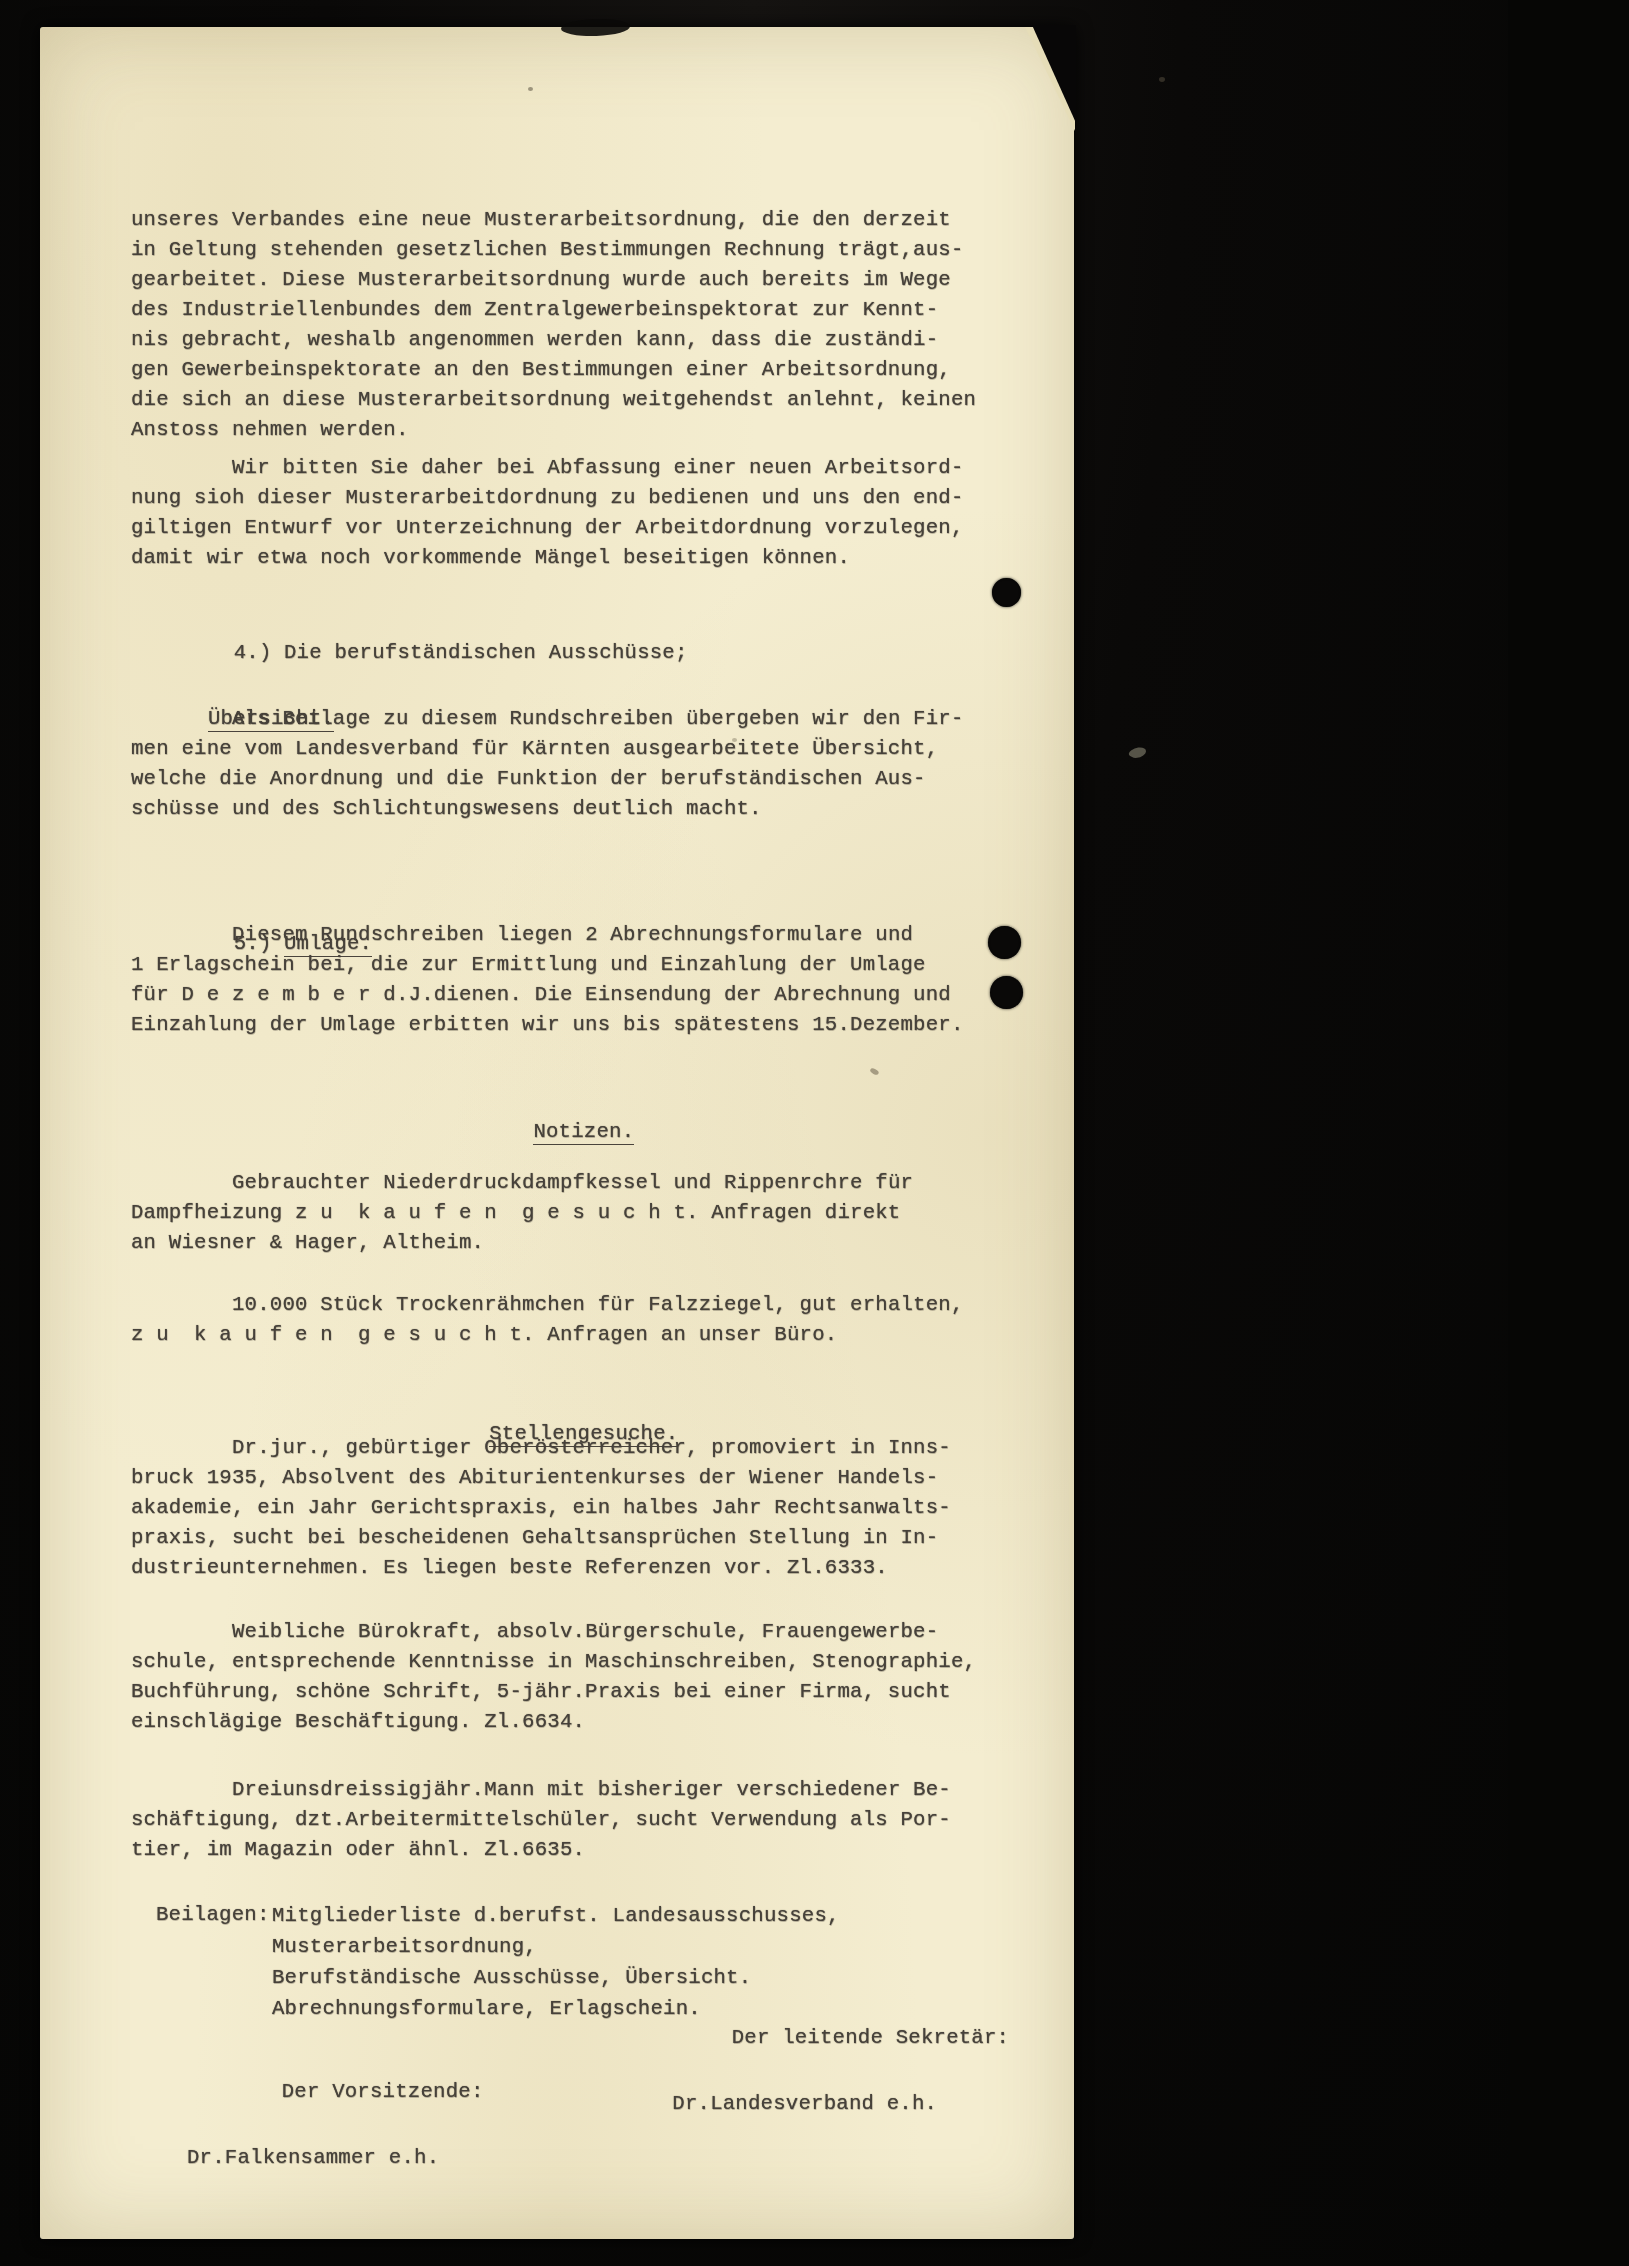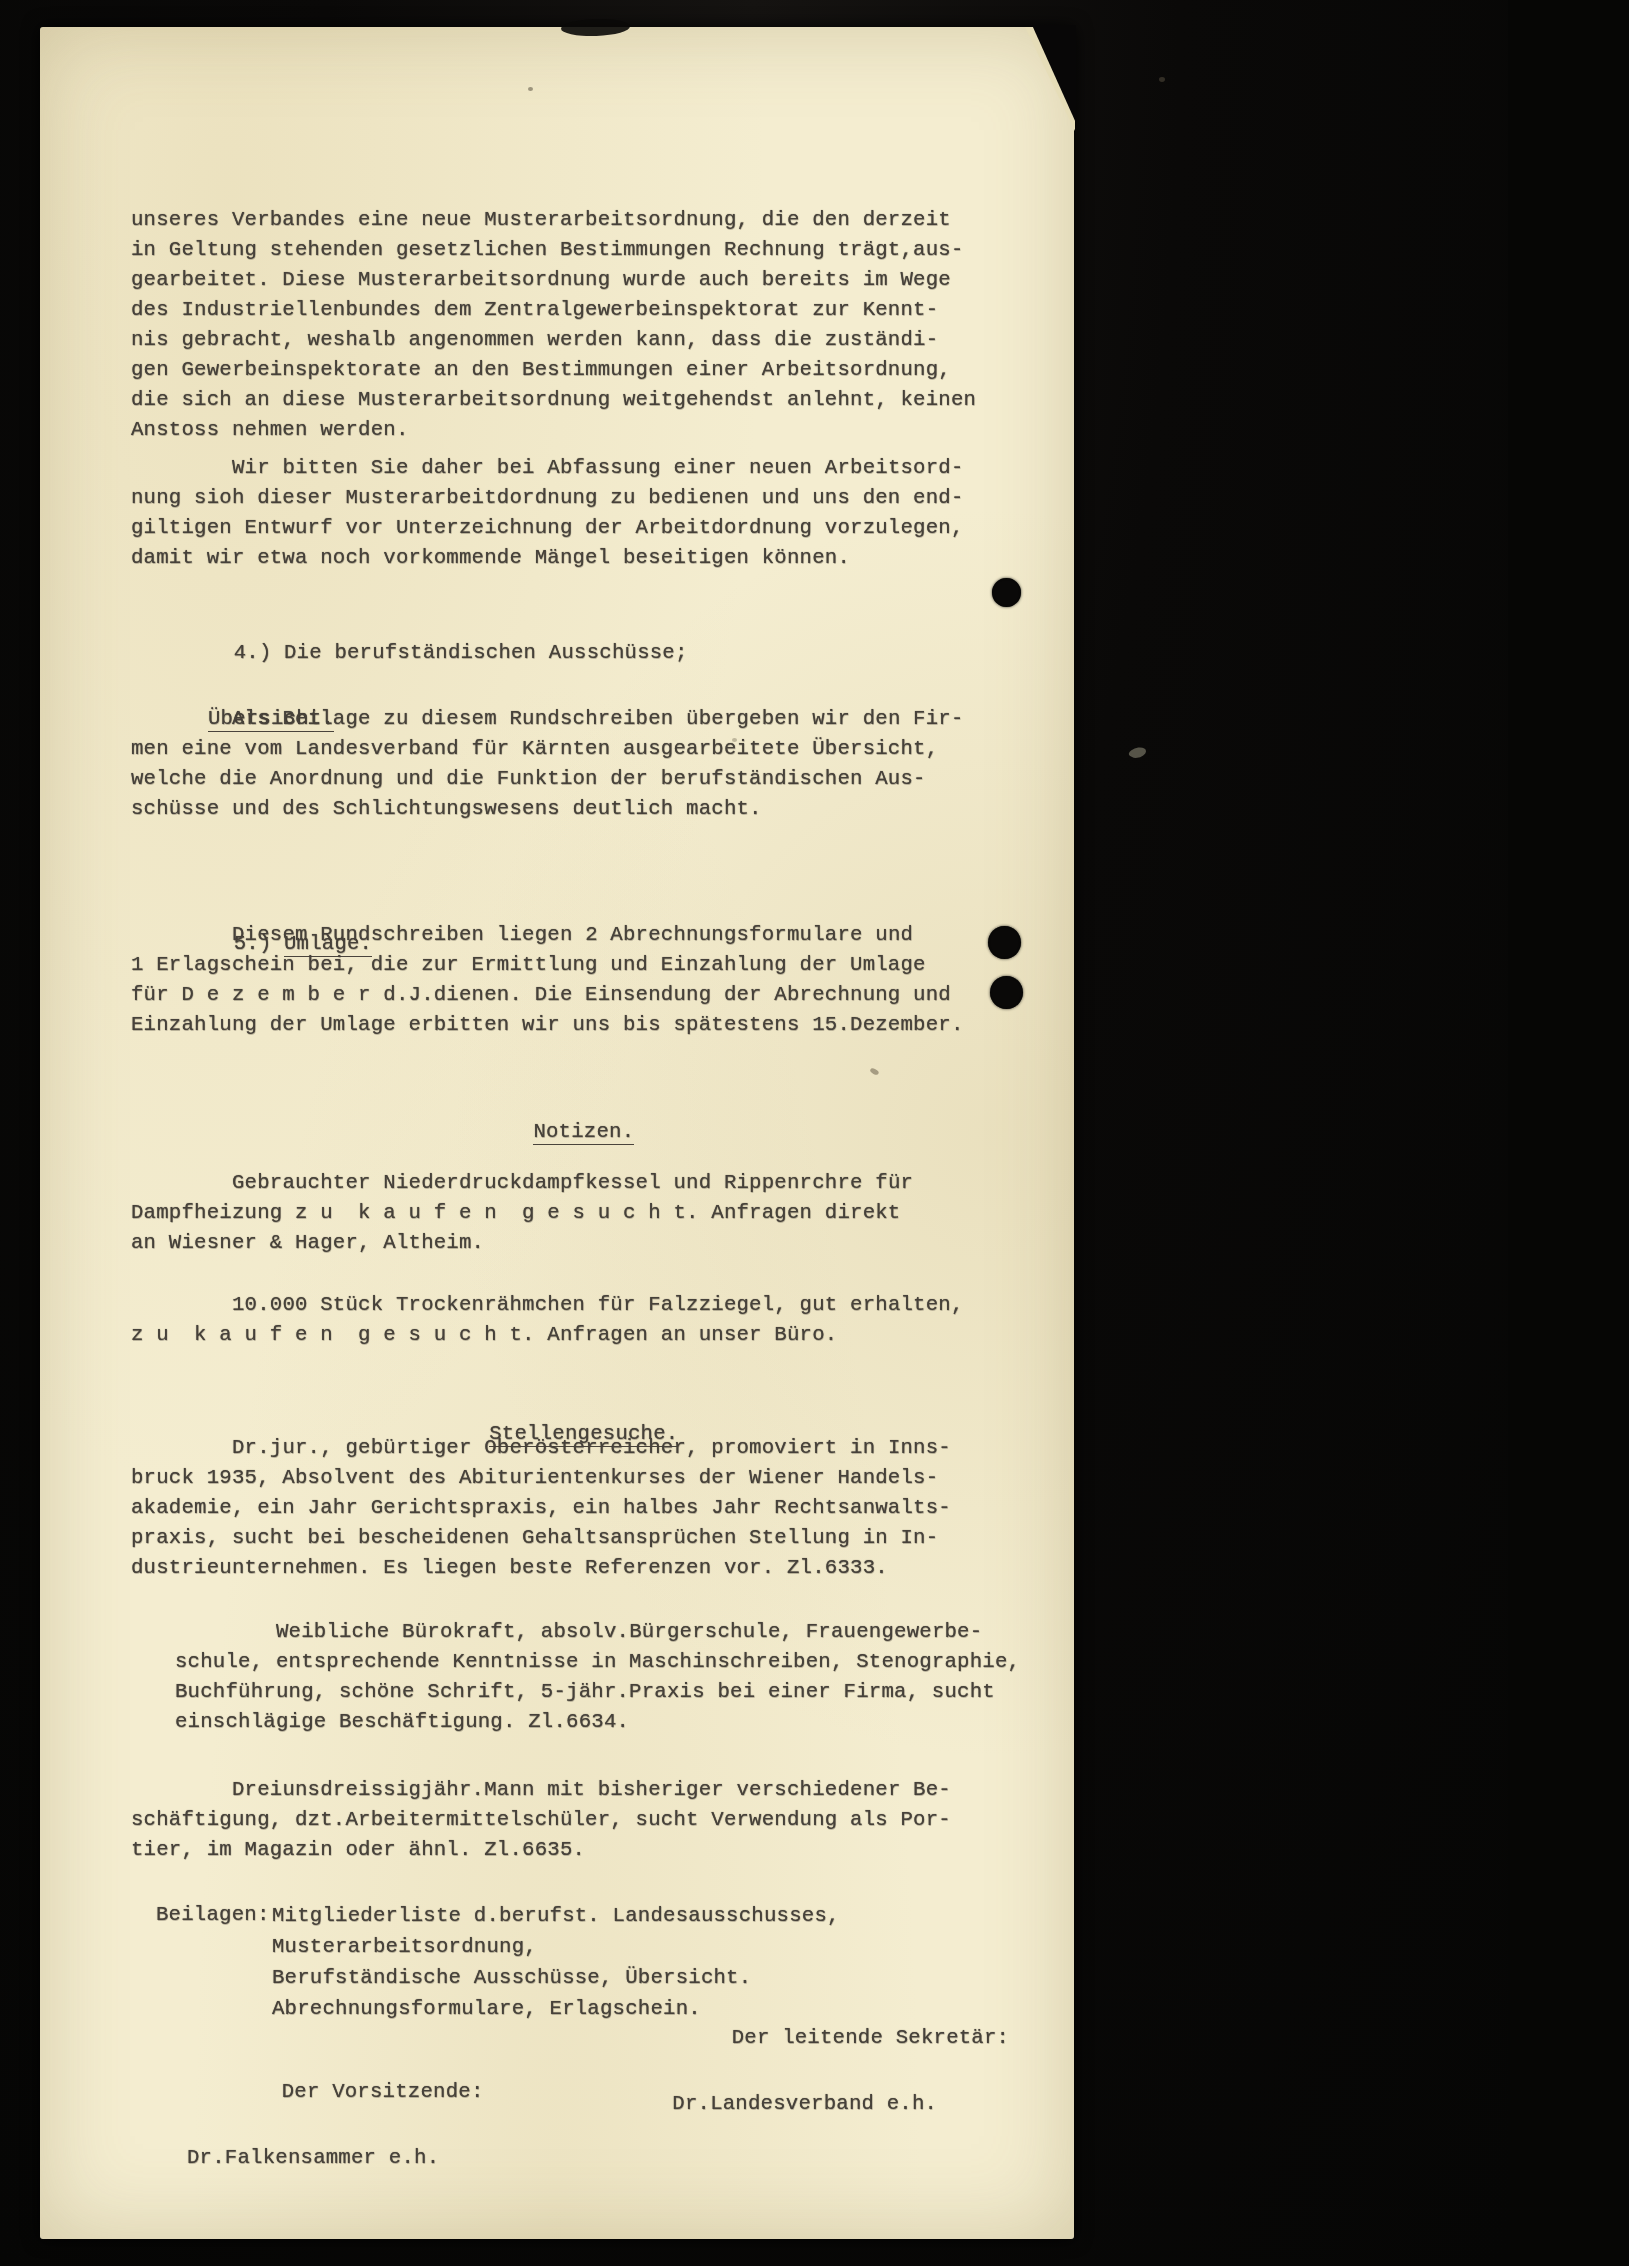--- a/index.html
+++ b/index.html
@@ -135,21 +135,21 @@
     <div class="txt centered" style="top:1362px;">
       <span class="u">Stellengesuche.</span>
     </div>
 
     <div class="txt" style="top:1406px;">        Dr.jur., gebürtiger Oberösterreicher, promoviert in Inns-
 bruck 1935, Absolvent des Abiturientenkurses der Wiener Handels-
 akademie, ein Jahr Gerichtspraxis, ein halbes Jahr Rechtsanwalts-
 praxis, sucht bei bescheidenen Gehaltsansprüchen Stellung in In-
 dustrieunternehmen. Es liegen beste Referenzen vor. Zl.6333.</div>
 
-    <div class="txt" style="top:1590px;margin-left:44px;">        Weibliche Bürokraft, absolv.Bürgerschule, Frauengewerbe-
+    <div class="txt" style="top:1590px;">        Weibliche Bürokraft, absolv.Bürgerschule, Frauengewerbe-
 schule, entsprechende Kenntnisse in Maschinschreiben, Stenographie,
 Buchführung, schöne Schrift, 5-jähr.Praxis bei einer Firma, sucht
 einschlägige Beschäftigung. Zl.6634.</div>
 
     <div class="txt" style="top:1748px;">        Dreiunsdreissigjähr.Mann mit bisheriger verschiedener Be-
 schäftigung, dzt.Arbeitermittelschüler, sucht Verwendung als Por-
 tier, im Magazin oder ähnl. Zl.6635.</div>
 
     <div class="txt" style="top:1873px;left:116px;">Beilagen:</div>
     <div class="txt sig-left" style="top:2015px;left:166px;line-height:33px;">

